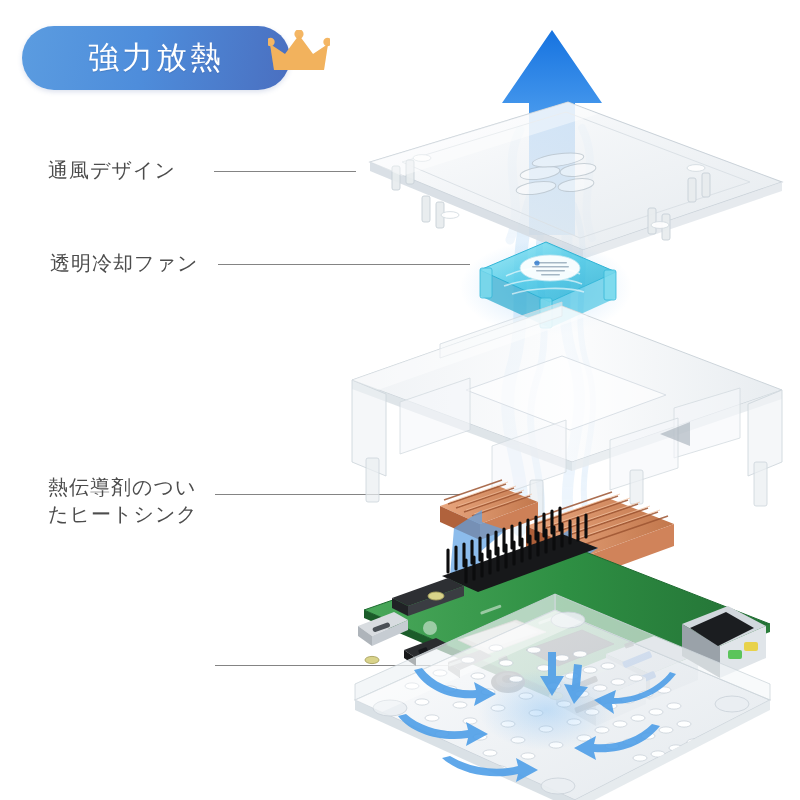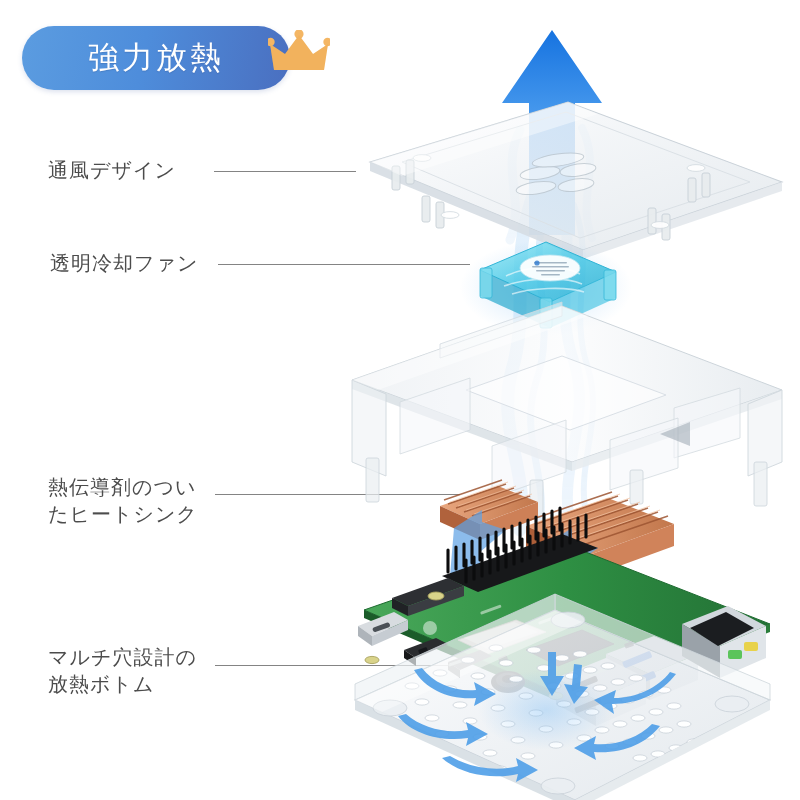--- a/index.html
+++ b/index.html
@@ -65,22 +65,20 @@
   <div class="callout" id="lbl-1">通風デザイン</div>
   <div class="leader" id="ldr-1"></div>
 
   <div class="callout" id="lbl-2">透明冷却ファン</div>
   <div class="leader" id="ldr-2"></div>
 
   <div class="callout" id="lbl-3">熱伝導剤のつい
 たヒートシンク</div>
   <div class="leader" id="ldr-3"></div>
 
-  <div class="callout" id="lbl-4">マルチ穴設計の
-放熱ボトム</div>
   <div class="leader" id="ldr-4"></div>
 
   <div id="render">
     <svg width="470" height="790" viewBox="0 0 470 790" xmlns="http://www.w3.org/2000/svg">
       <defs>
         <linearGradient id="gArrow" x1="0" y1="0" x2="0" y2="1">
           <stop offset="0%" stop-color="#1673e0"></stop>
           <stop offset="45%" stop-color="#4b9cee"></stop>
           <stop offset="100%" stop-color="#a6d3f8"></stop>
         </linearGradient>

